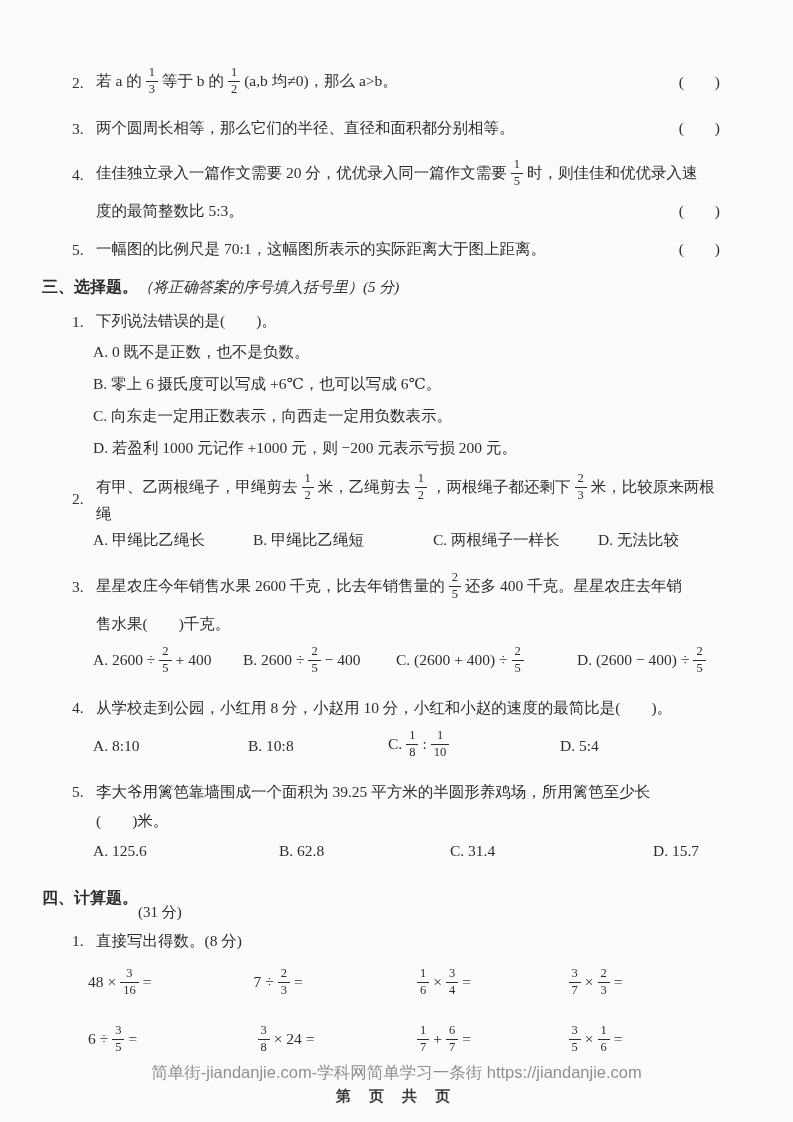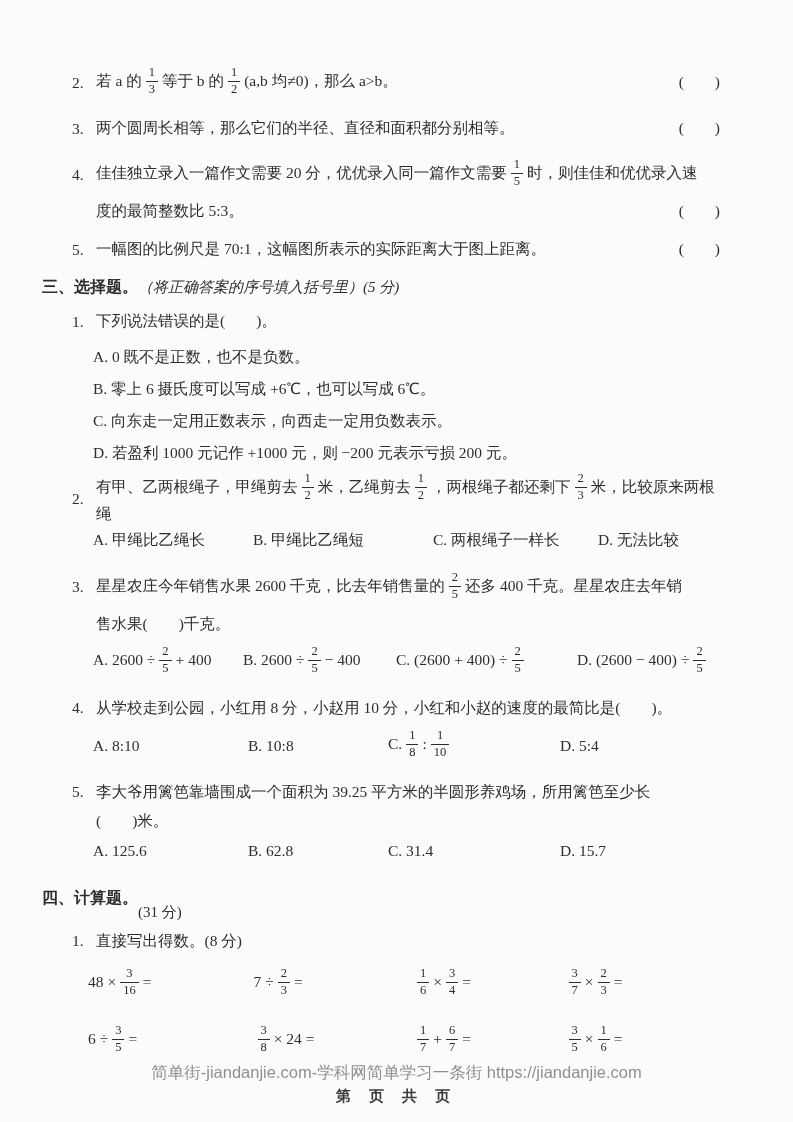--- a/index.html
+++ b/index.html
@@ -27,21 +27,21 @@
   .fnum { padding:0 3px 1px; }
   .fden { border-top:1.2px solid currentColor; padding:1px 3px 0; }
 
   
   .sec-head { display:flex; align-items:center; min-height:29px; margin:2px 0 5px; }
   .sec-title { font-family:"Liberation Sans","DejaVu Sans",sans-serif; font-weight:bold; font-size:16px; }
   .sec-sub { font-style:italic; font-size:15px; font-weight:500; }
   .sec-sub.plain { font-style:normal;margin-top:27px; }
 
   
-  .optlist .opt { display:flex; align-items:flex-end; min-height:32px; padding-left:51px;font-family:Liberation Serif, serif; }
+  .optlist .opt { display:flex; align-items:center; min-height:32px; padding-left:51px; }
   .optrow { display:grid; align-items:center; min-height:31px; padding-left:51px; }
   .optrow.tall { min-height:46px; }
   .optrow .opt { display:flex; align-items:center; }
 
   
   .calc-label { display:flex; align-items:center; min-height:29px; padding-left:30px; margin-bottom:4px; }
   .calc-row { display:grid; grid-template-columns:repeat(4,1fr); align-items:center; min-height:48px; margin-bottom:9px; }
   .calc-cell { display:flex; align-items:center; }
   .calc-cell:nth-child(1) { padding-left:46px; }
   .calc-cell:nth-child(2) { padding-left:42px; }
@@ -232,21 +232,21 @@
       </div>
 
       <div class="q">
         <div class="ln">
           <span class="qnum">5.</span>
           <span class="rich"><span>李大爷用篱笆靠墙围成一个面积为 39.25 平方米的半圆形养鸡场，所用篱笆至少长</span></span>
         </div>
         <div class="ln cont">
           <span class="rich"><span>(　　)米。</span></span>
         </div>
-        <div class="optrow" style="grid-template-columns:155px 140px 172px 1fr;">
+        <div class="optrow" style="grid-template-columns:155px 140px 172px 1fr;gap:31px;">
           <div class="opt">
               <span class="rich"><span>A. 125.6</span></span>
             </div>
           <div class="opt">
               <span class="rich"><span>B. 62.8</span></span>
             </div>
           <div class="opt">
               <span class="rich"><span>C. 31.4</span></span>
             </div>
           <div class="opt">

